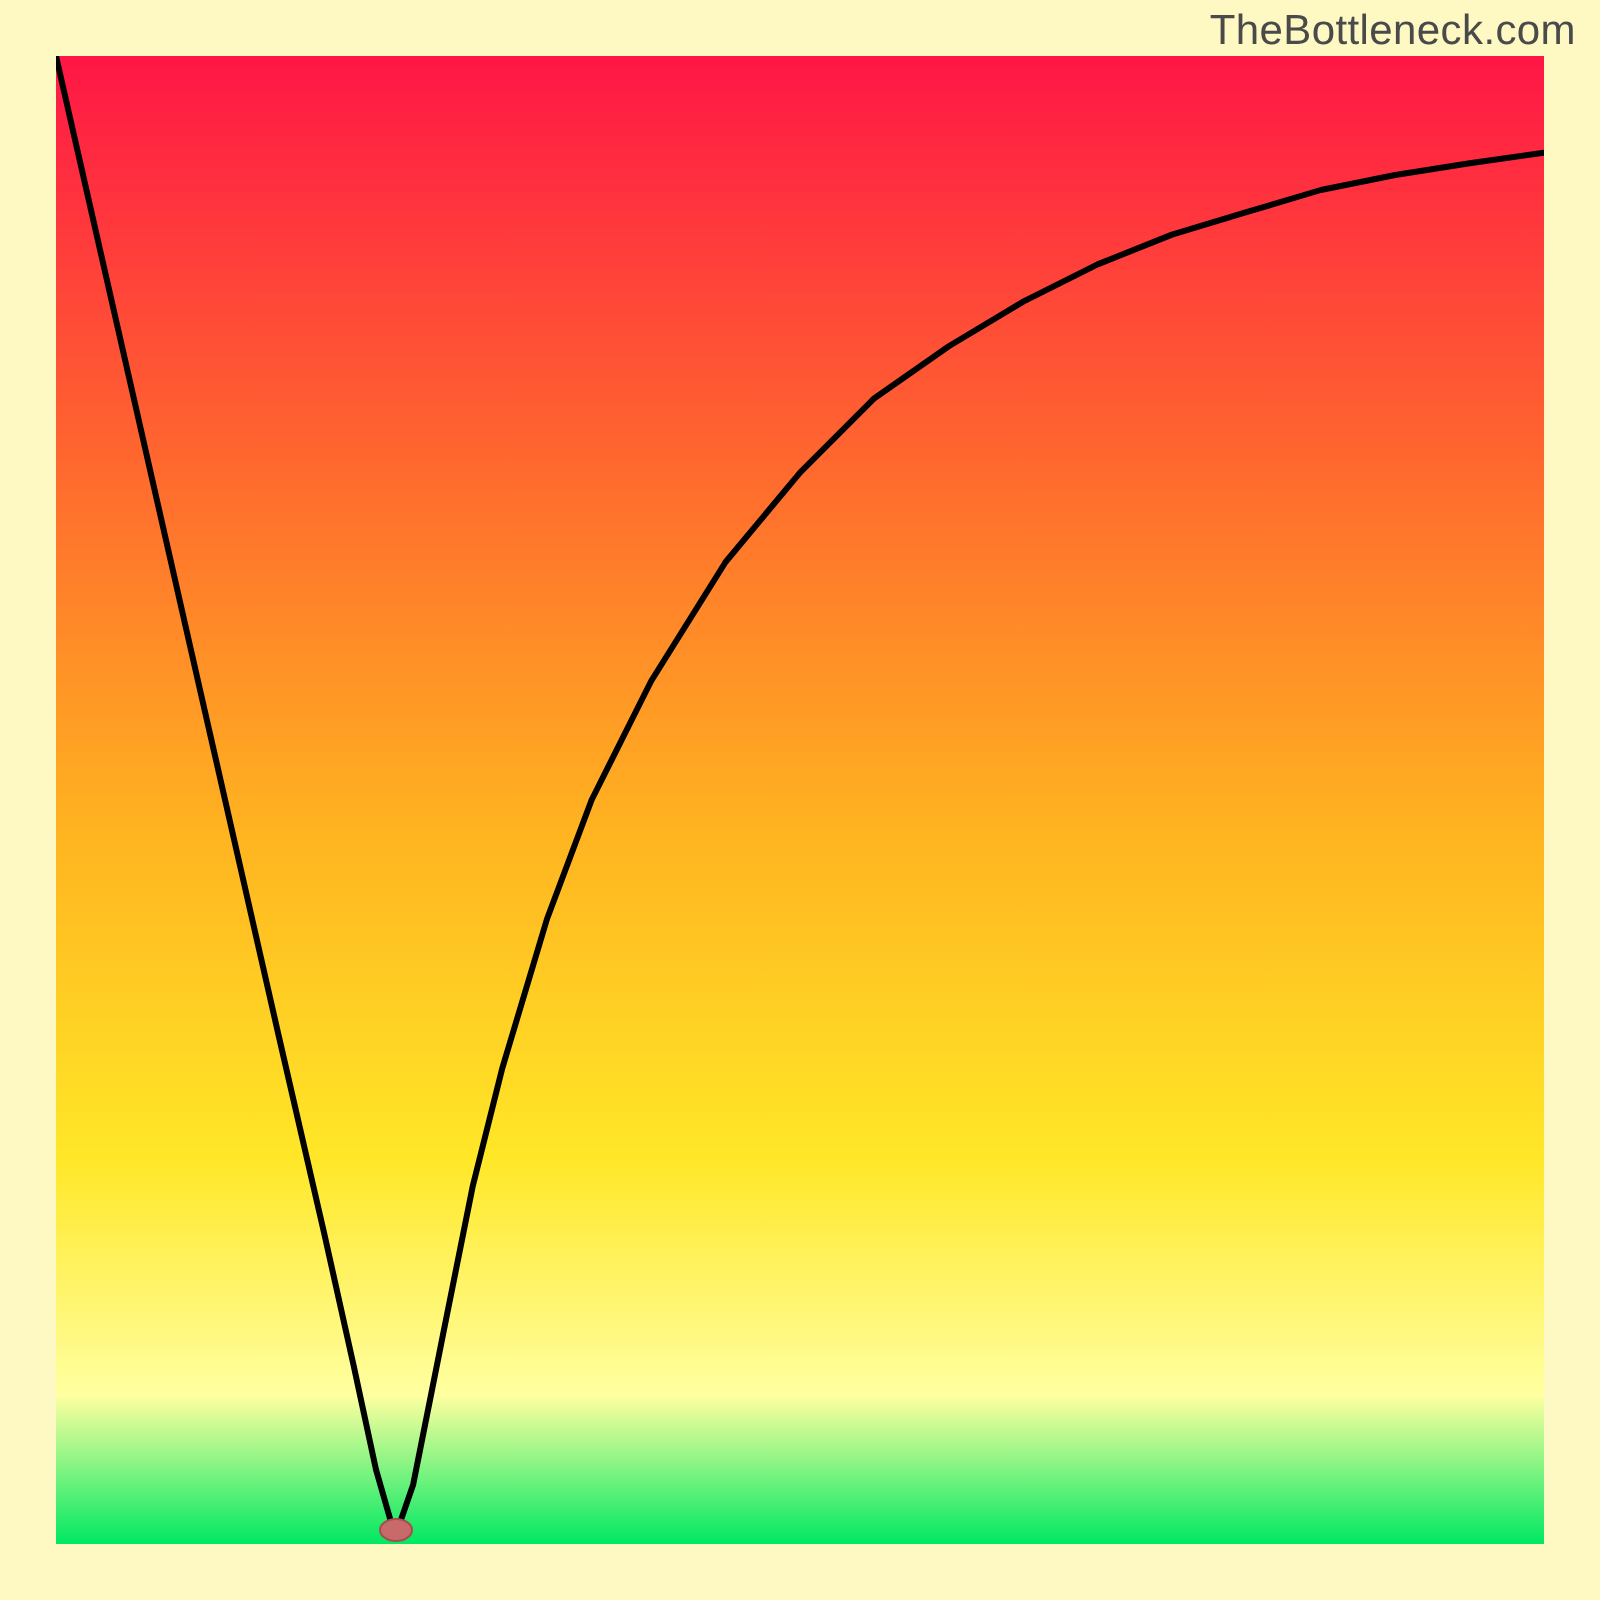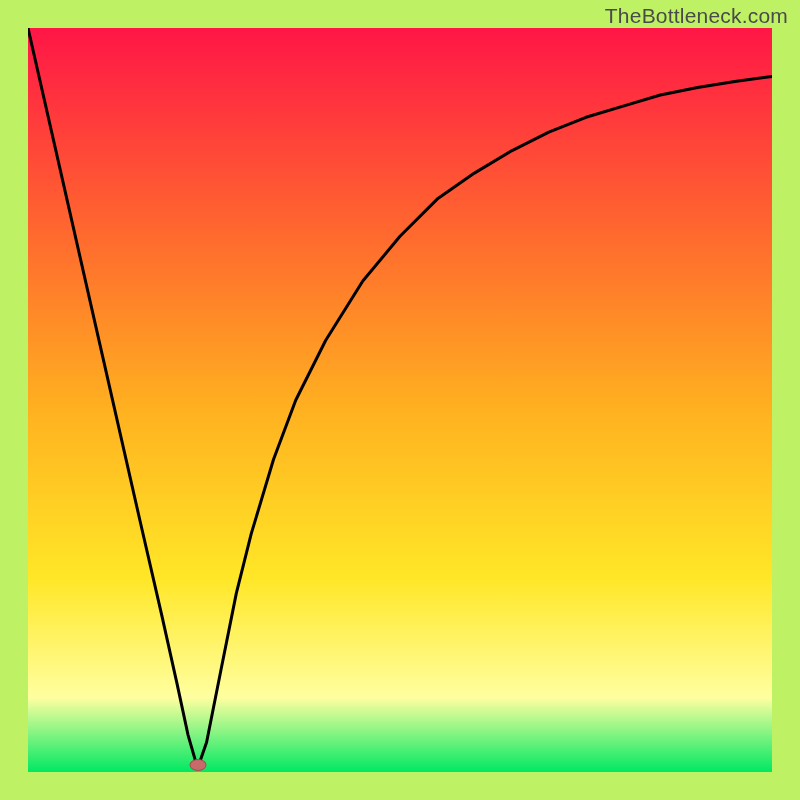--- a/index.html
+++ b/index.html
@@ -8,21 +8,21 @@
     width: 800px;
     height: 800px;
     overflow: hidden;
     background: #000;
     font-family: Arial, Helvetica, sans-serif;
   }
   .frame {
     position: relative;
     width: 800px;
     height: 800px;
-    background: #bef264;
+    background: #fef9c3;
   }
   .plot-area {
     position: absolute;
     left: 28px;
     top: 28px;
     width: 744px;
     height: 744px;
     overflow: hidden;
   }
   .gradient {

